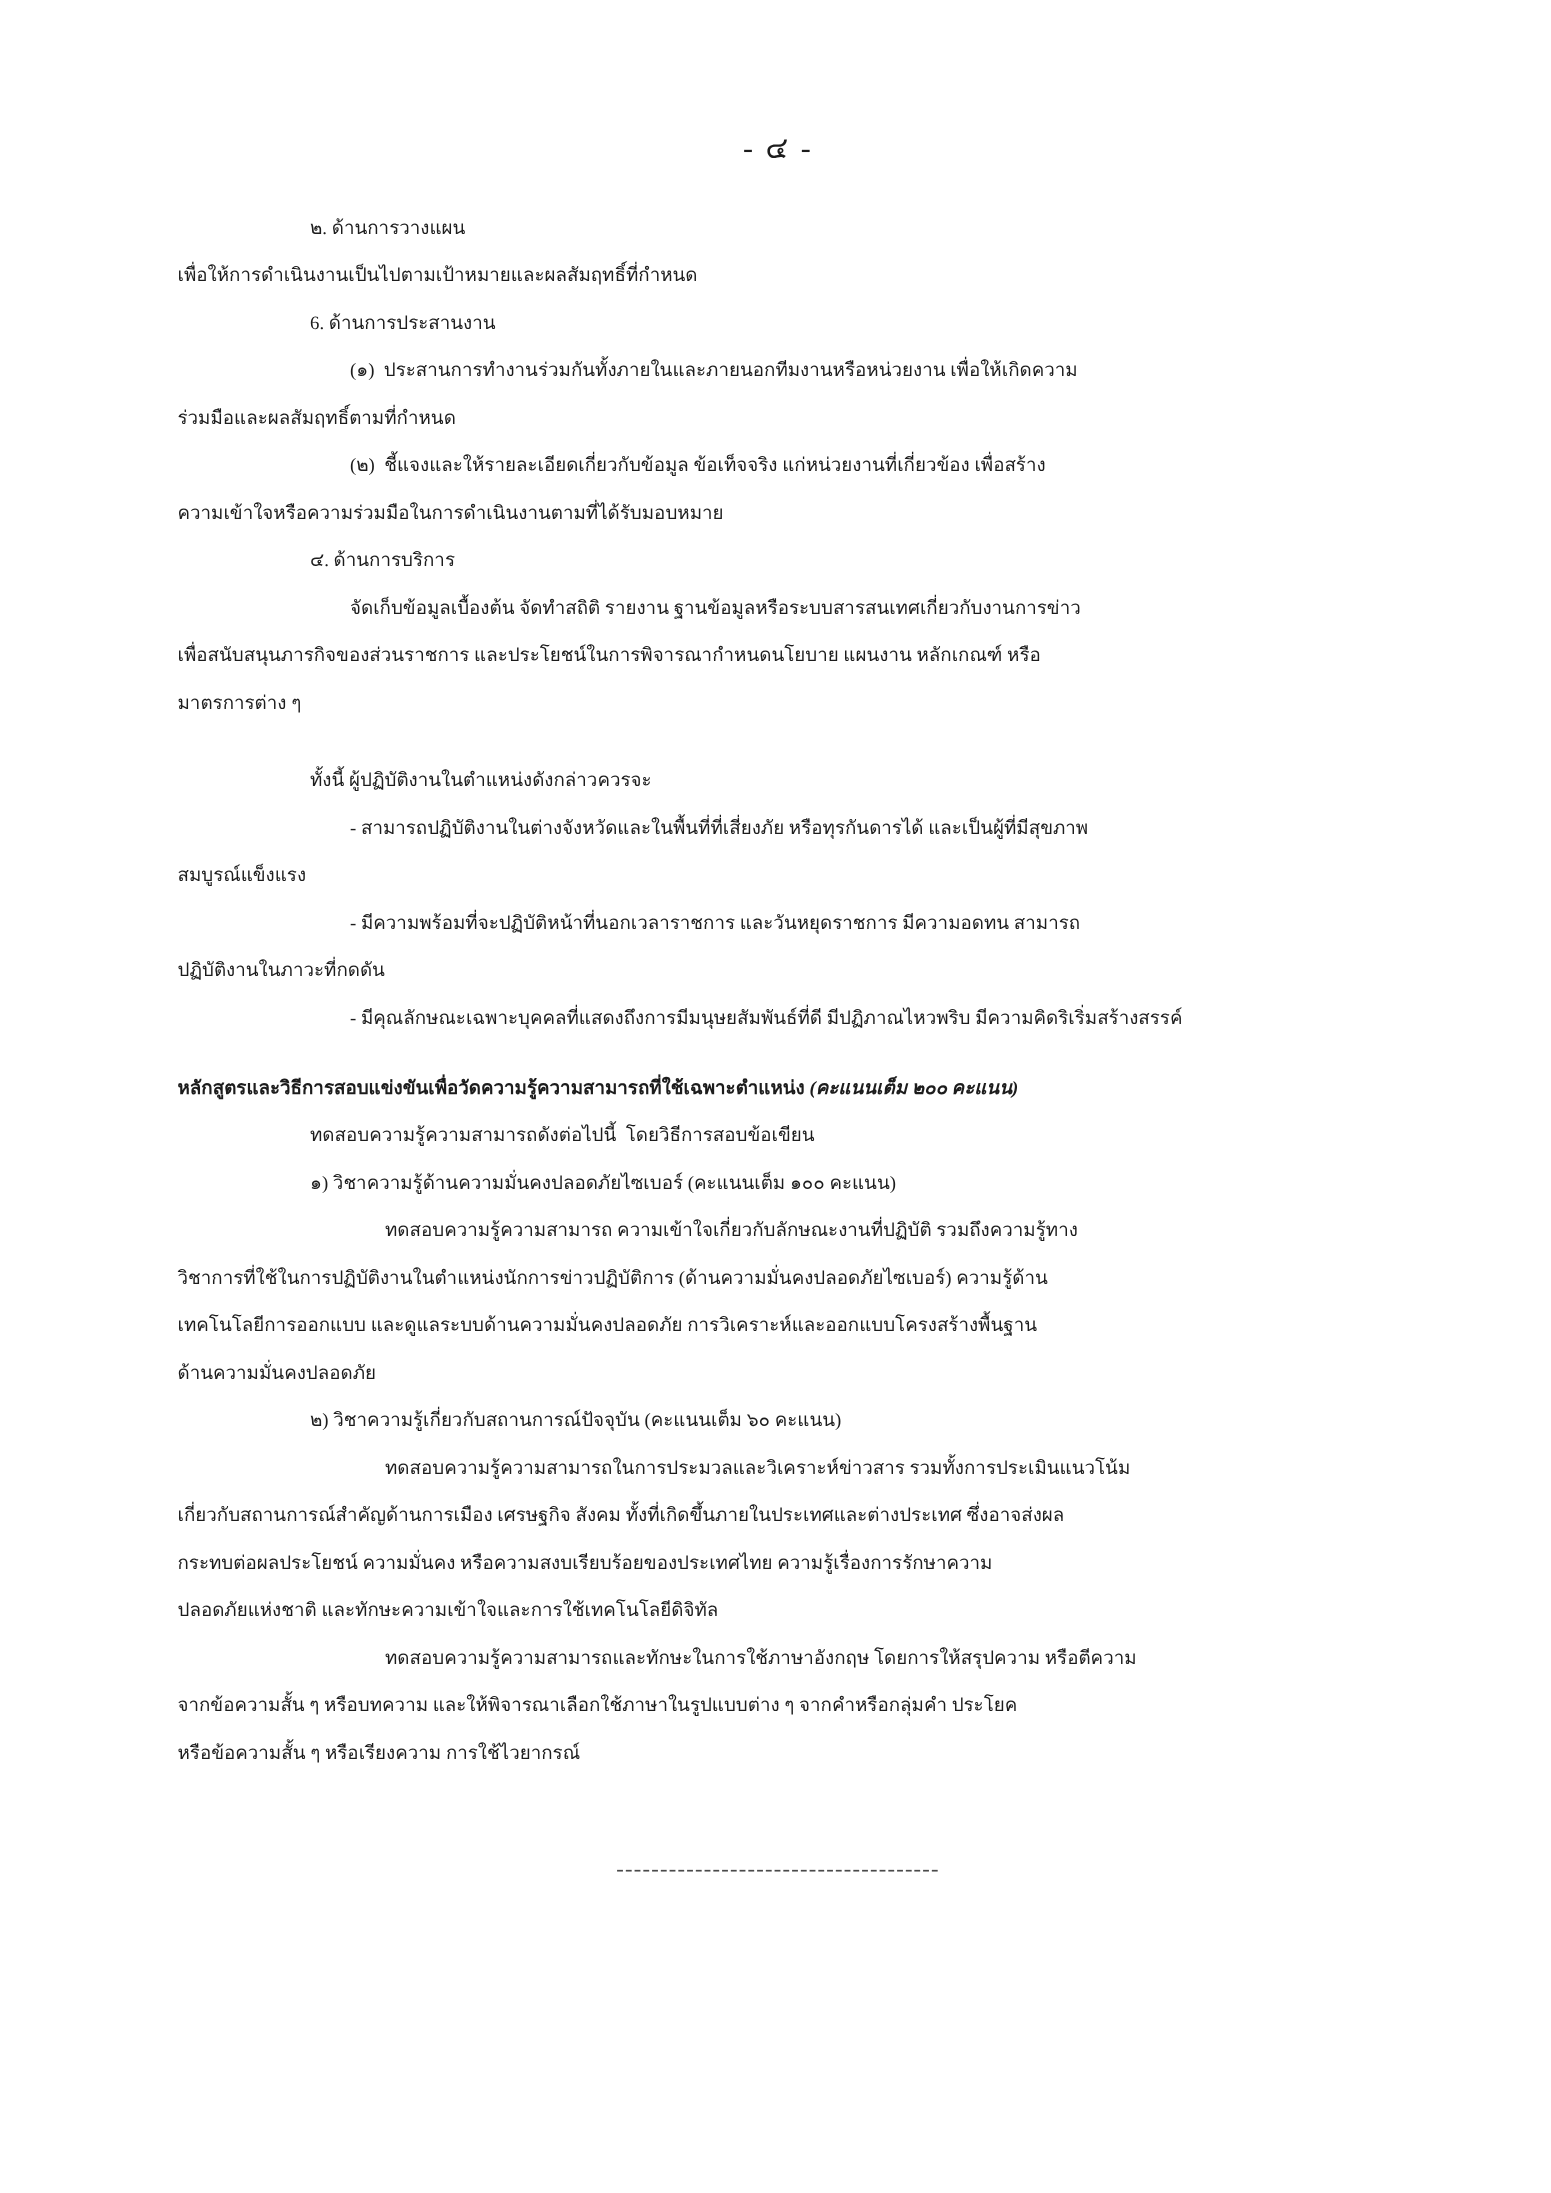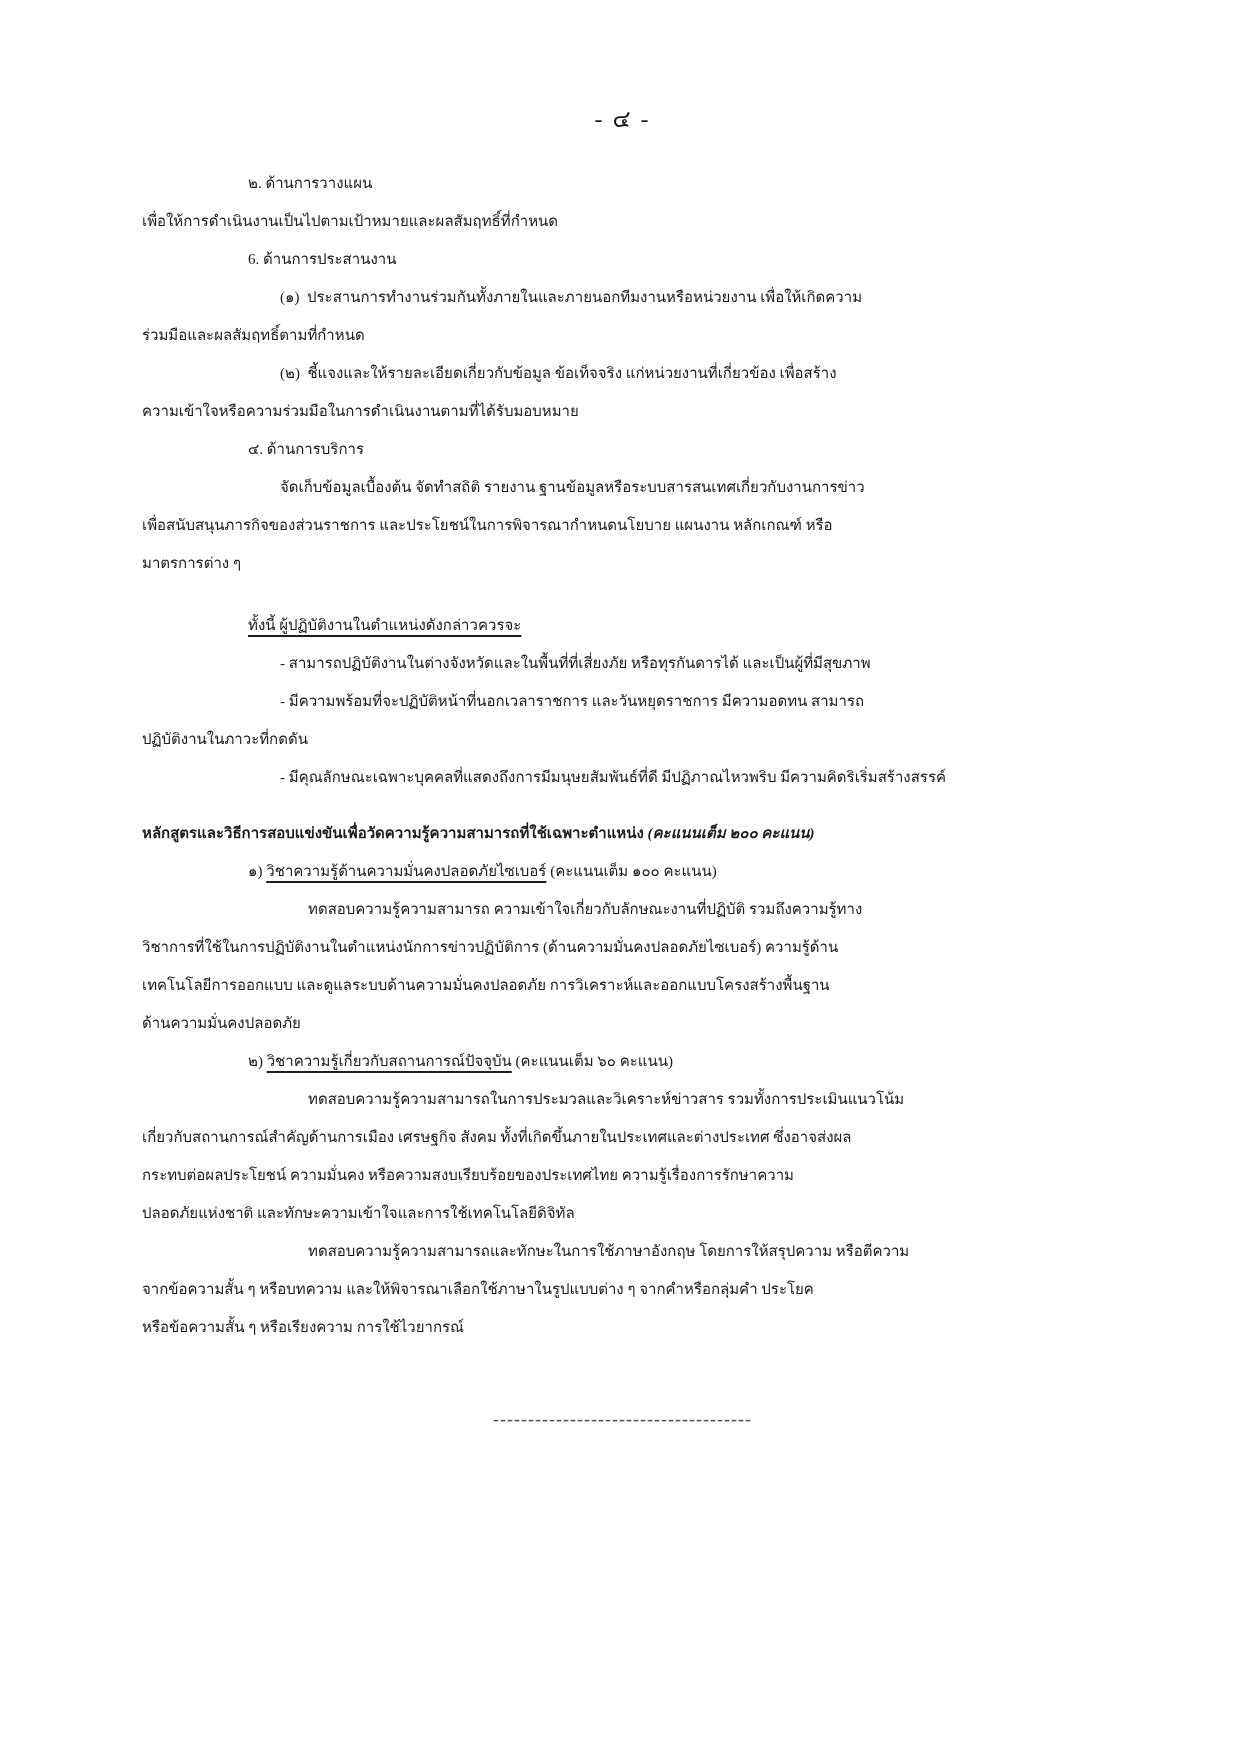--- a/index.html
+++ b/index.html
@@ -32,21 +32,21 @@
     line-height: 38px;
     white-space: pre;
   }
   .ind-m { padding-left: 0; }
   .ind-a { padding-left: 106px; }
   .ind-b { padding-left: 138px; }
   .ind-c { padding-left: 166px; }
   .s-n  { font-weight: normal; }
   .s-b  { font-weight: bold; }
   .s-bi { font-weight: bold; font-style: italic; }
-  .s-u  { text-decoration: underline; text-underline-offset: 5px; text-decoration-thickness: 1.5px; }
+  .s-u  { text-underline-offset: 5px; text-decoration-thickness: 1.5px; }
   .separator {
     margin-top: 58px;
     text-align: center;
     font-size: 18px;
     line-height: 30px;
     color: #4a4a4a;
     letter-spacing: 1px;
     white-space: pre;
   }
 </style>
@@ -62,24 +62,26 @@
       <div class="line ind-b"><span class="s-n">(๑)  ประสานการทำงานร่วมกันทั้งภายในและภายนอกทีมงานหรือหน่วยงาน เพื่อให้เกิดความ</span></div>
       <div class="line ind-m"><span class="s-n">ร่วมมือและผลสัมฤทธิ์ตามที่กำหนด</span></div>
       <div class="line ind-b"><span class="s-n">(๒)  ชี้แจงและให้รายละเอียดเกี่ยวกับข้อมูล ข้อเท็จจริง แก่หน่วยงานที่เกี่ยวข้อง เพื่อสร้าง</span></div>
       <div class="line ind-m"><span class="s-n">ความเข้าใจหรือความร่วมมือในการดำเนินงานตามที่ได้รับมอบหมาย</span></div>
       <div class="line ind-a"><span class="s-n">๔. ด้านการบริการ</span></div>
       <div class="line ind-b"><span class="s-n">จัดเก็บข้อมูลเบื้องต้น จัดทำสถิติ รายงาน ฐานข้อมูลหรือระบบสารสนเทศเกี่ยวกับงานการข่าว</span></div>
       <div class="line ind-m"><span class="s-n">เพื่อสนับสนุนภารกิจของส่วนราชการ และประโยชน์ในการพิจารณากำหนดนโยบาย แผนงาน หลักเกณฑ์ หรือ</span></div>
       <div class="line ind-m"><span class="s-n">มาตรการต่าง ๆ</span></div>
       <div class="line ind-a" style="margin-top: 24px;"><span class="s-u">ทั้งนี้ ผู้ปฏิบัติงานในตำแหน่งดังกล่าวควรจะ</span></div>
       <div class="line ind-b"><span class="s-n">- สามารถปฏิบัติงานในต่างจังหวัดและในพื้นที่ที่เสี่ยงภัย หรือทุรกันดารได้ และเป็นผู้ที่มีสุขภาพ</span></div>
+      <div class="line ind-m"><span class="s-n">สมบูรณ์แข็งแรง</span></div>
       <div class="line ind-b"><span class="s-n">- มีความพร้อมที่จะปฏิบัติหน้าที่นอกเวลาราชการ และวันหยุดราชการ มีความอดทน สามารถ</span></div>
       <div class="line ind-m"><span class="s-n">ปฏิบัติงานในภาวะที่กดดัน</span></div>
       <div class="line ind-b"><span class="s-n">- มีคุณลักษณะเฉพาะบุคคลที่แสดงถึงการมีมนุษยสัมพันธ์ที่ดี มีปฏิภาณไหวพริบ มีความคิดริเริ่มสร้างสรรค์</span></div>
       <div class="line ind-m" style="margin-top: 18px;"><span class="s-b">หลักสูตรและวิธีการสอบแข่งขันเพื่อวัดความรู้ความสามารถที่ใช้เฉพาะตำแหน่ง </span><span class="s-bi">(คะแนนเต็ม ๒๐๐ คะแนน)</span></div>
+      <div class="line ind-a"><span class="s-n">ทดสอบความรู้ความสามารถดังต่อไปนี้  โดยวิธีการสอบข้อเขียน</span></div>
       <div class="line ind-a"><span class="s-n">๑) </span><span class="s-u">วิชาความรู้ด้านความมั่นคงปลอดภัยไซเบอร์</span><span class="s-n"> (คะแนนเต็ม ๑๐๐ คะแนน)</span></div>
       <div class="line ind-c"><span class="s-n">ทดสอบความรู้ความสามารถ ความเข้าใจเกี่ยวกับลักษณะงานที่ปฏิบัติ รวมถึงความรู้ทาง</span></div>
       <div class="line ind-m"><span class="s-n">วิชาการที่ใช้ในการปฏิบัติงานในตำแหน่งนักการข่าวปฏิบัติการ (ด้านความมั่นคงปลอดภัยไซเบอร์) ความรู้ด้าน</span></div>
       <div class="line ind-m"><span class="s-n">เทคโนโลยีการออกแบบ และดูแลระบบด้านความมั่นคงปลอดภัย การวิเคราะห์และออกแบบโครงสร้างพื้นฐาน</span></div>
       <div class="line ind-m"><span class="s-n">ด้านความมั่นคงปลอดภัย</span></div>
       <div class="line ind-a"><span class="s-n">๒) </span><span class="s-u">วิชาความรู้เกี่ยวกับสถานการณ์ปัจจุบัน</span><span class="s-n"> (คะแนนเต็ม ๖๐ คะแนน)</span></div>
       <div class="line ind-c"><span class="s-n">ทดสอบความรู้ความสามารถในการประมวลและวิเคราะห์ข่าวสาร รวมทั้งการประเมินแนวโน้ม</span></div>
       <div class="line ind-m"><span class="s-n">เกี่ยวกับสถานการณ์สำคัญด้านการเมือง เศรษฐกิจ สังคม ทั้งที่เกิดขึ้นภายในประเทศและต่างประเทศ ซึ่งอาจส่งผล</span></div>
       <div class="line ind-m"><span class="s-n">กระทบต่อผลประโยชน์ ความมั่นคง หรือความสงบเรียบร้อยของประเทศไทย ความรู้เรื่องการรักษาความ</span></div>
       <div class="line ind-m"><span class="s-n">ปลอดภัยแห่งชาติ และทักษะความเข้าใจและการใช้เทคโนโลยีดิจิทัล</span></div>

